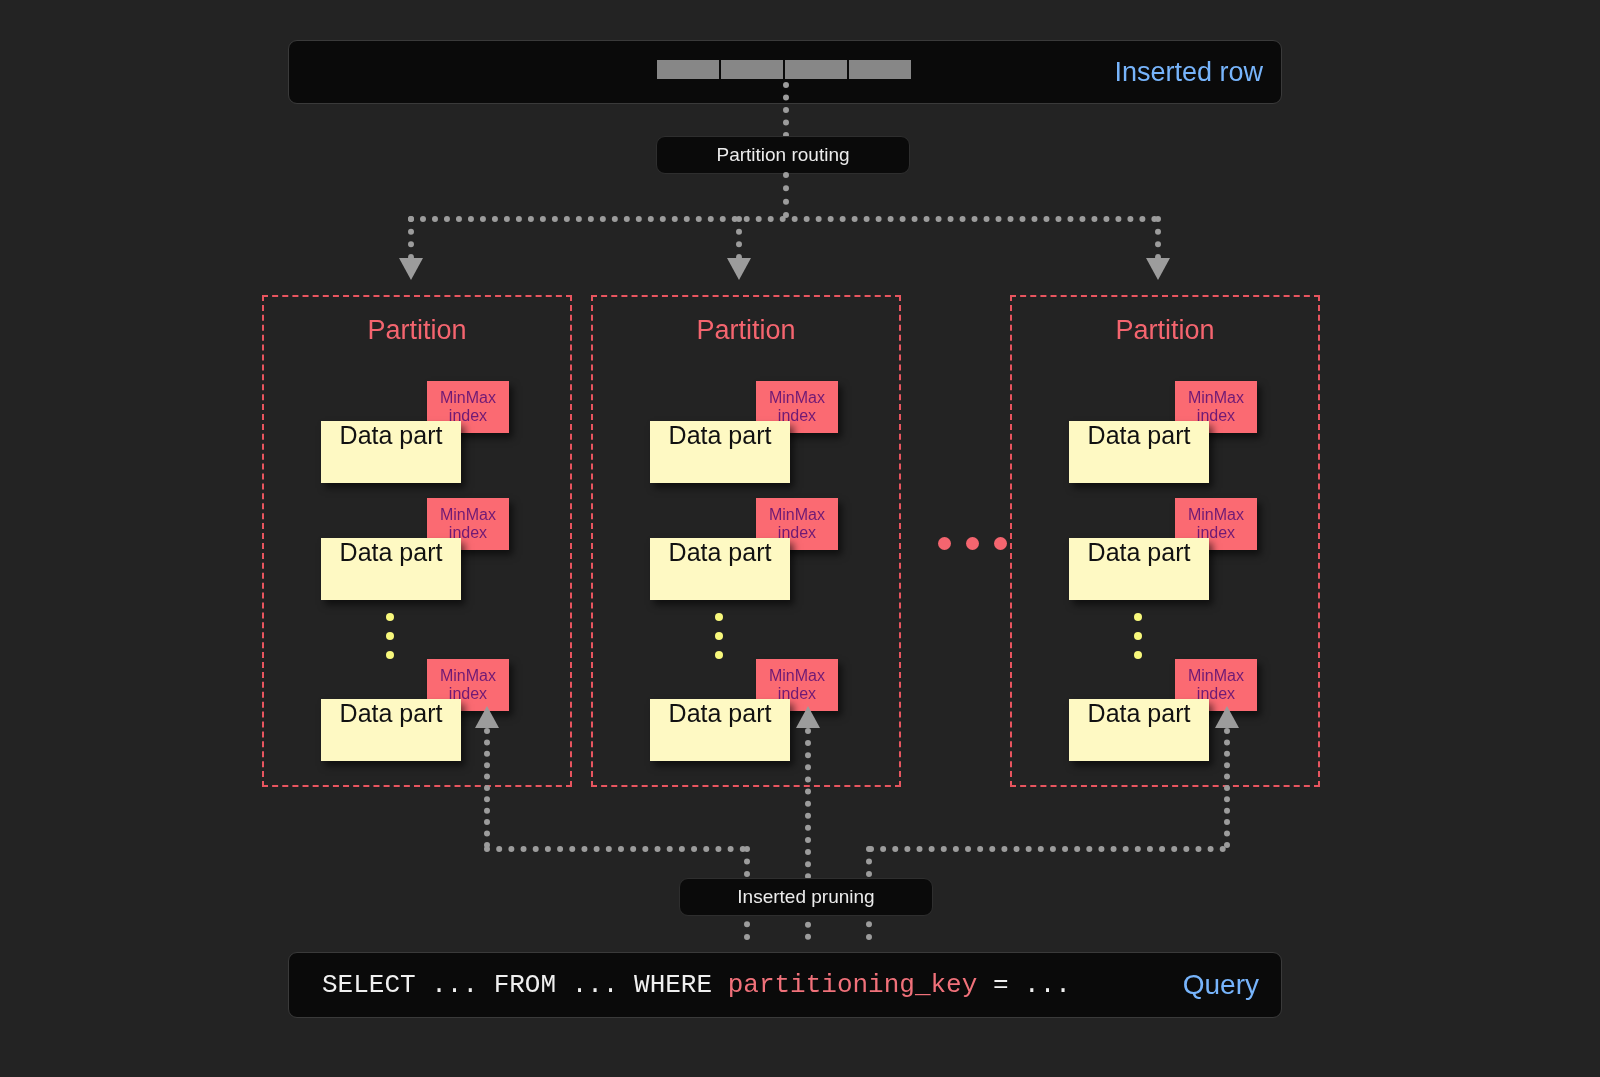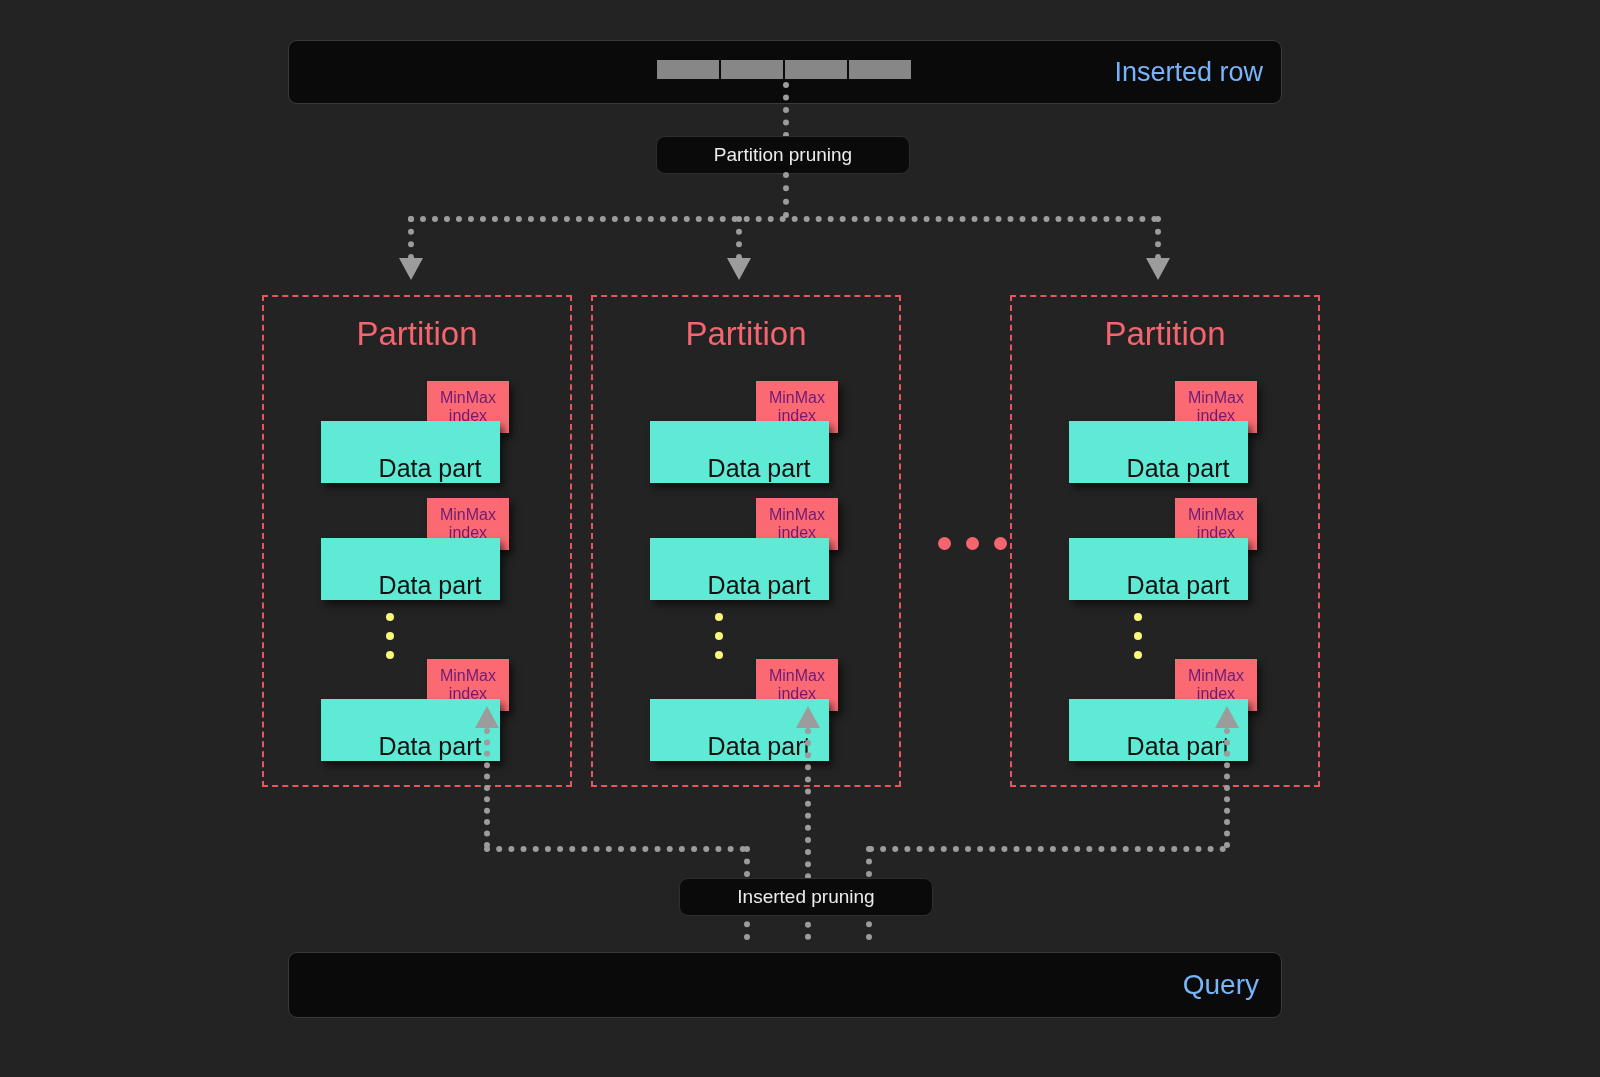--- a/index.html
+++ b/index.html
@@ -102,38 +102,37 @@
     box-sizing: border-box;
     top: 295px;
     height: 492px;
   }
   .partition-title {
     position: absolute;
     top: 18px;
     left: 0; right: 0;
     text-align: center;
     color: #f4656f;
-    font-size: 33px;
+    font-size: 27px;
   }
   .part-row {
     position: absolute;
   }
   .data-part {
     position: absolute;
     width: 140px;
     height: 62px;
-    background: #5eead4;
+    background: #fef9c3;
     color: #111111;
     font-size: 25px;
     display: flex;
-    align-items: flex-end;
+    align-items: flex-start;
     justify-content: center;
     box-shadow: 4px 5px 7px rgba(0,0,0,0.55);
     white-space: nowrap;
-    padding-left: 39px;
   }
   .minmax {
     position: absolute;
     width: 82px;
     height: 52px;
     background: #fb6a72;
     color: #701a75;
     font-size: 16px;
     line-height: 1.12;
     text-align: center;
@@ -200,21 +199,21 @@
     <span id="inserted-row-label">Inserted row</span>
   </div>
   <div id="row-cells">
     <span class="row-cell"></span>
     <span class="row-cell"></span>
     <span class="row-cell"></span>
     <span class="row-cell"></span>
   </div>
 
   <div class="dotline-v" style="left:783px; top:82px; height:56px;"></div>
-  <div class="chip" id="partition-routing-chip">Partition pruning</div>
+  <div class="chip" id="partition-routing-chip">Partition routing</div>
   <div class="dotline-v" style="left:783px; top:172px; height:46px;"></div>
   <div class="dotline-h" style="left:408px; top:216px; width:750px;"></div>
 
   <div class="dotline-v" style="left:408px; top:216px; height:44px;"></div>
   <div class="arrow-down" style="left:399px; top:258px;"></div>
 
   <div class="dotline-v" style="left:736px; top:216px; height:44px;"></div>
   <div class="arrow-down" style="left:727px; top:258px;"></div>
 
   <div class="dotline-v" style="left:1155px; top:216px; height:44px;"></div>
@@ -348,16 +347,17 @@
 
   <div class="dotline-h" style="left:484px; top:846px; width:262px;"></div>
   <div class="dotline-h" style="left:868px; top:846px; width:358px;"></div>
 
   <div class="dotline-v" style="left:744px; top:846px; height:94px;"></div>
   <div class="dotline-v" style="left:866px; top:846px; height:94px;"></div>
 
   <div class="chip" id="partition-pruning-chip">Inserted pruning</div>
 
   <div class="bar" id="query-bar">
+    <span id="query-sql"><span class="key">SELECT ... FROM ... WHERE </span><span class="col">partitioning_key</span><span class="key"> = ...</span></span>
     <span id="query-label">Query</span>
   </div>
 
 </div>
 
 </body></html>

